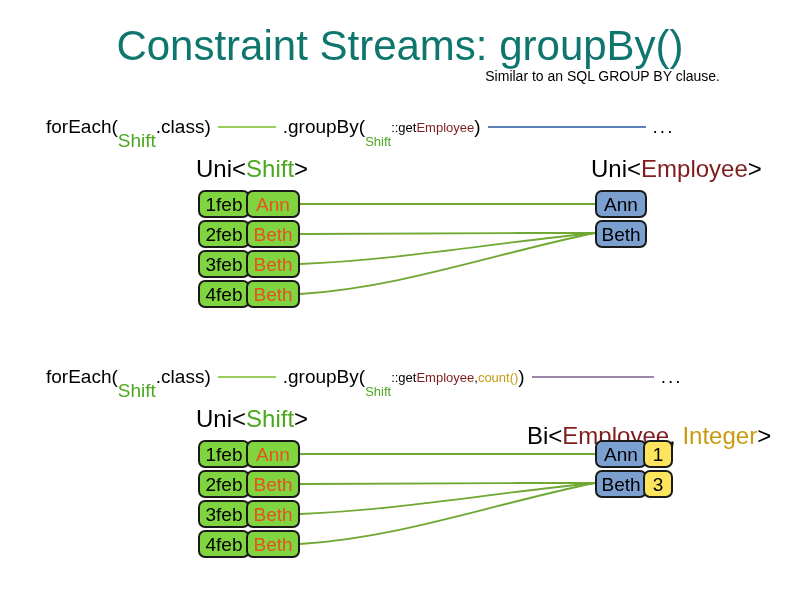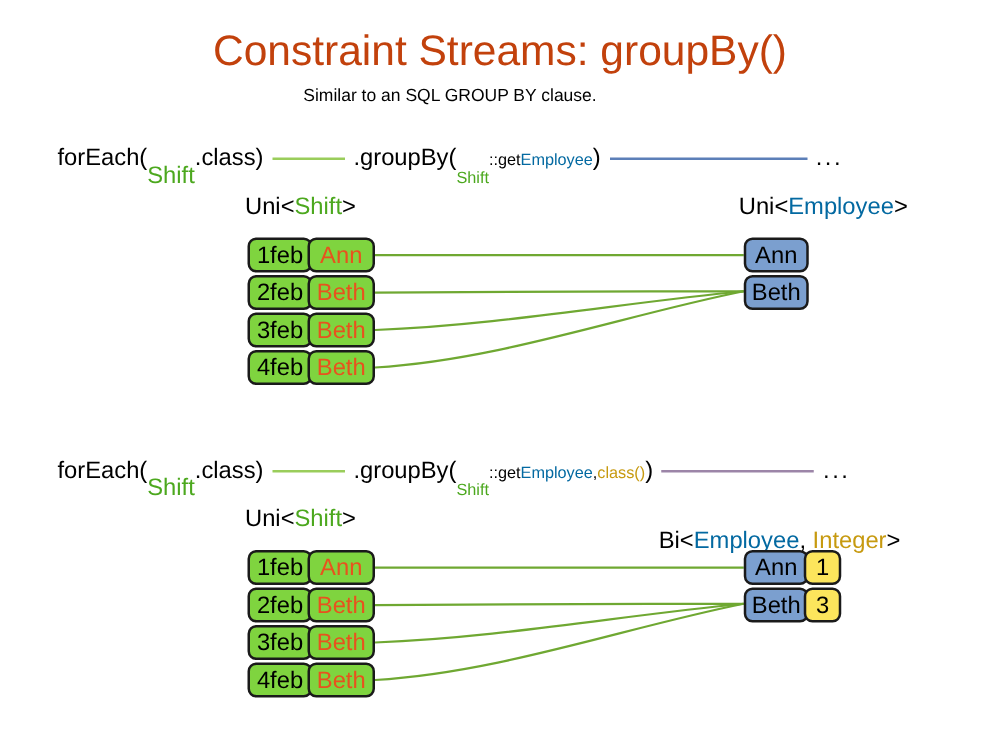--- a/index.html
+++ b/index.html
@@ -21,52 +21,52 @@
     height: 600px;
   }
 
   
   .title {
     position: absolute;
     top: 22px;
     left: 0;
     width: 800px;
     text-align: center;
-    font-size: 34px;
-    color: #c2410c;
+    font-size: 42px;
+    color: #0f766e;
     letter-spacing: 0px;
     white-space: nowrap;
   }
   .subtitle {
     position: absolute;
     top: 68px;
     left: 0;
     width: 720px;
-    text-align: center;
+    text-align: right;
     font-size: 14px;
     color: #000000;
     white-space: nowrap;
   }
 
   
   .codeline {
     position: absolute;
     left: 46px;
     height: 26px;
     display: flex;
     align-items: center;
     font-size: 19px;
     color: #000000;
     white-space: nowrap;
   }
   .codeline .sm {
     font-size: 13px;
   }
   .tok-shift  { color: #4CA81E; margin-top: 28px; }
-  .tok-emp    { color: #0369a1; }
+  .tok-emp    { color: #7f1d1d; }
   .tok-count  { color: #C79A10; }
   .tok-plain  { color: #000000; }
 
   .conn {
     display: inline-block;
     height: 0;
     border-top: 2px solid #9ACD5B;
     margin: 0 7px;
     vertical-align: middle;
   }
@@ -75,21 +75,21 @@
   .conn-purple { border-top-color: #9C85A8; width: 122px; }
   .ellipsis {
     font-size: 19px;
     color: #000000;
     letter-spacing: 2px;
   }
 
   
   .typelabel {
     position: absolute;
-    font-size: 19px;
+    font-size: 24px;
     color: #000000;
     white-space: nowrap;
   }
 
   
   .links {
     position: absolute;
     left: 0;
     top: 0;
     width: 800px;
@@ -231,21 +231,21 @@
   <div class="codeline" style="top:364px;">
     <span class="tok-plain">forEach(</span>
       <span class="tok-shift">Shift</span>
       <span class="tok-plain">.class)</span>
     <span class="conn conn-green"></span>
     <span class="tok-plain">.groupBy(</span>
       <span class="sm tok-shift">Shift</span>
       <span class="sm tok-plain">::get</span>
       <span class="sm tok-emp">Employee</span>
       <span class="sm tok-plain">, </span>
-      <span class="sm tok-count">class()</span>
+      <span class="sm tok-count">count()</span>
       <span class="tok-plain">)</span>
     <span class="conn conn-purple"></span>
     <span class="ellipsis">...</span>
   </div>
 
   <div class="typelabel" style="top:405px; left:196px;">
     <span>Uni&lt;</span><span class="tok-shift">Shift</span><span>&gt;</span>
   </div>
 
   <div class="typelabel" style="top:422px; left:527px;">

